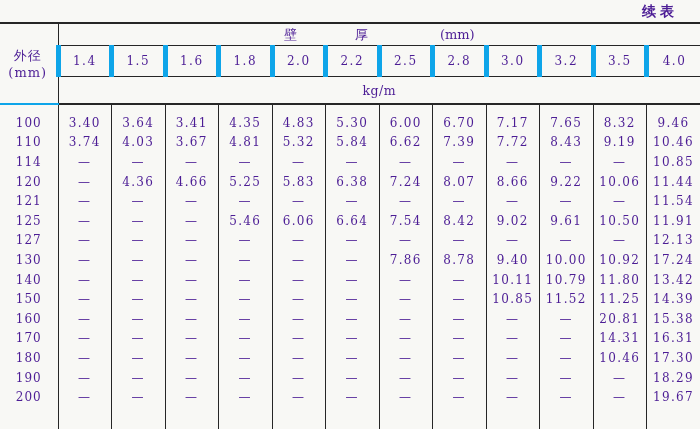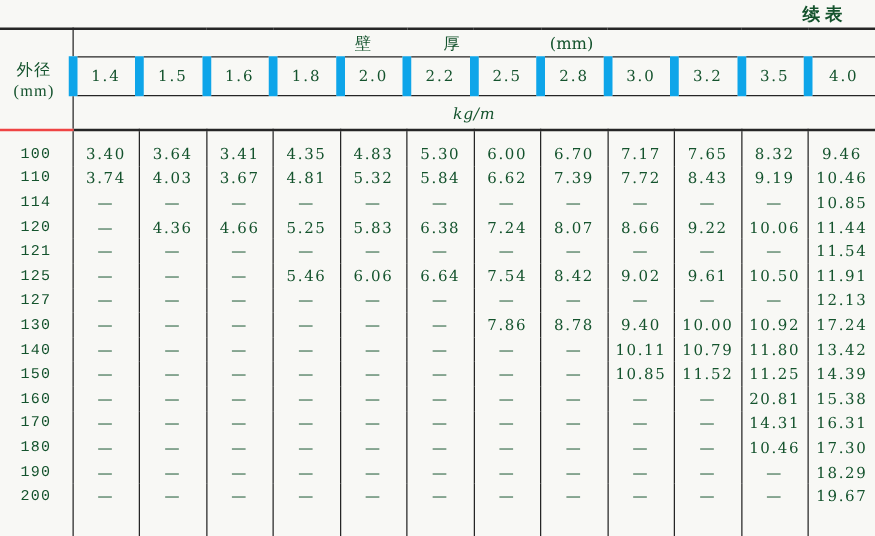--- a/index.html
+++ b/index.html
@@ -1,55 +1,55 @@
 <!DOCTYPE html>
 <html><head>
 <meta charset="utf-8">
 <style>
   html,body{margin:0;padding:0;}
   body{background:#dcdcdc;}
   .page{
     width:700px;height:429px;background:#f8f8f5;position:relative;overflow:hidden;
-    font-family:"DejaVu Serif","Liberation Serif",serif;color:#14532d;
+    font-family:"DejaVu Serif","Liberation Serif",serif;color:#4c1d95;
   }
   .cont-label{
     position:absolute;top:3px;right:22px;font-size:14px;font-weight:bold;letter-spacing:4px;
   }
   table.main{
     border-collapse:collapse;table-layout:fixed;width:700px;
     position:absolute;top:22px;left:0;
     border-top:2px solid #262626;border-bottom:2px solid #262626;
   }
   th,td{padding:0;margin:0;text-align:center;vertical-align:middle;font-weight:normal;}
   
   .diam-th{
-    border-bottom:2px solid #ef4444;font-size:13px;line-height:17px;letter-spacing:1px;font-family:Liberation Serif, serif;
+    border-bottom:2px solid #0ea5e9;font-size:13px;line-height:17px;letter-spacing:1px;
   }
   
   .wall-th{
     border-left:1px solid #262626;border-bottom:1px solid #262626;height:21px;font-size:13px;
   }
   .wall-th .g1{margin-right:58px;}
   .wall-th .g2{margin-right:72px;}
   
   .thick{
-    border-left:7px solid #0ea5e9;border-bottom:1px solid #262626;height:30px;
+    border-left:5px solid #0ea5e9;border-bottom:1px solid #262626;height:30px;
     font-size:12px;letter-spacing:1.5px;
   }
   
   .unit-th{
     border-left:1px solid #262626;border-bottom:2px solid #262626;height:26px;
-    font-size:12.5px;letter-spacing:.5px;font-style:italic;
+    font-size:12.5px;letter-spacing:.5px;
   }
   
   tbody td{
     border-left:1px solid #262626;height:19.6px;font-size:12px;letter-spacing:1.3px;
     white-space:nowrap;
   }
-  tbody td.diam-cell{border-left:none;letter-spacing:1px;font-family:Liberation Mono, monospace;}
+  tbody td.diam-cell{border-left:none;letter-spacing:1px;}
   tbody tr:first-child td{padding-top:8px;}
   tbody tr:last-child td{padding-bottom:24px;}
 </style>
 </head>
 <body>
 
 <div class="page">
   <div class="cont-label">续表</div>
 
   <table class="main">

